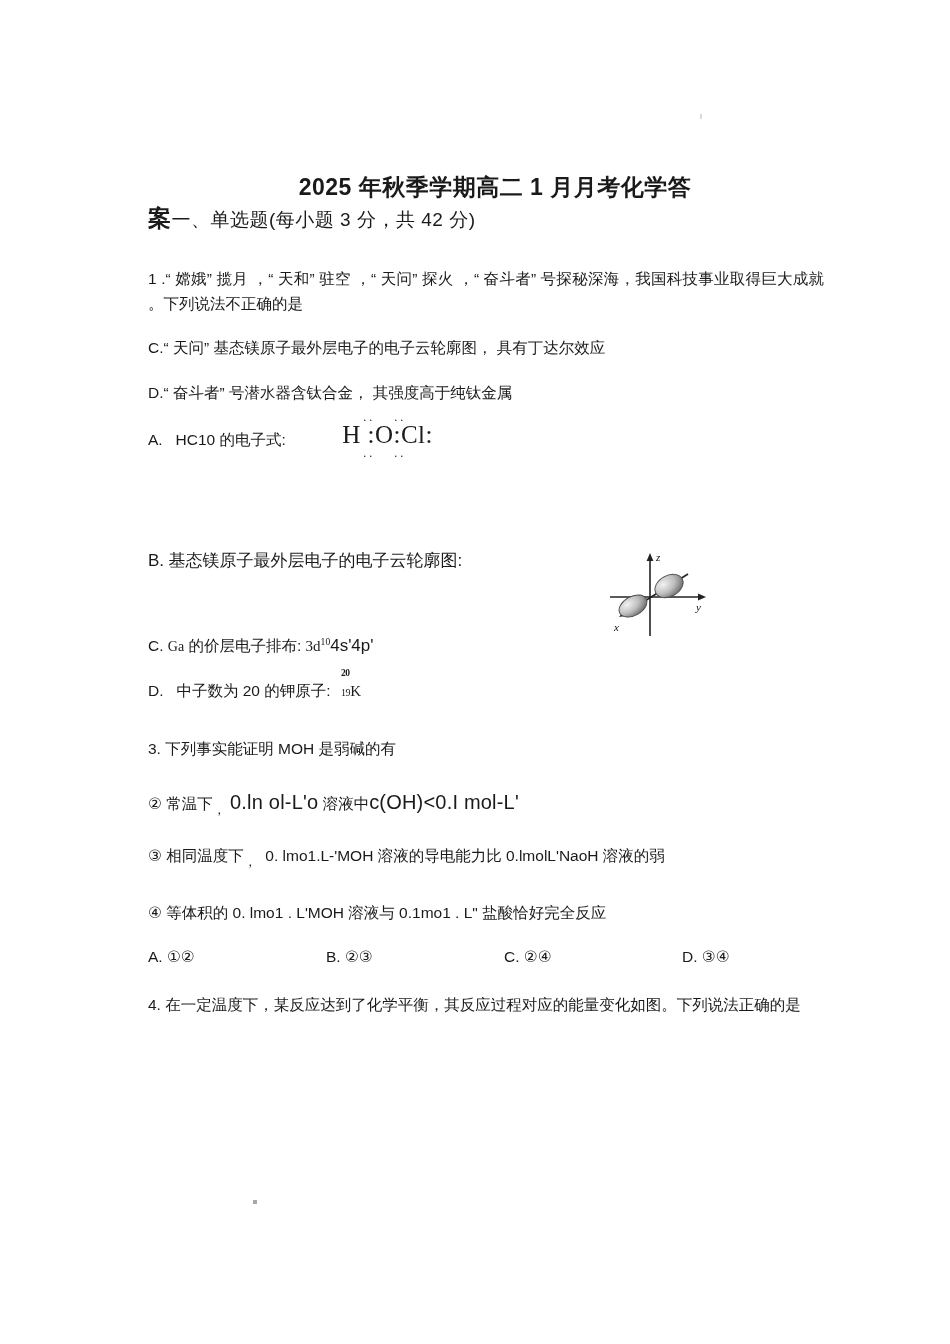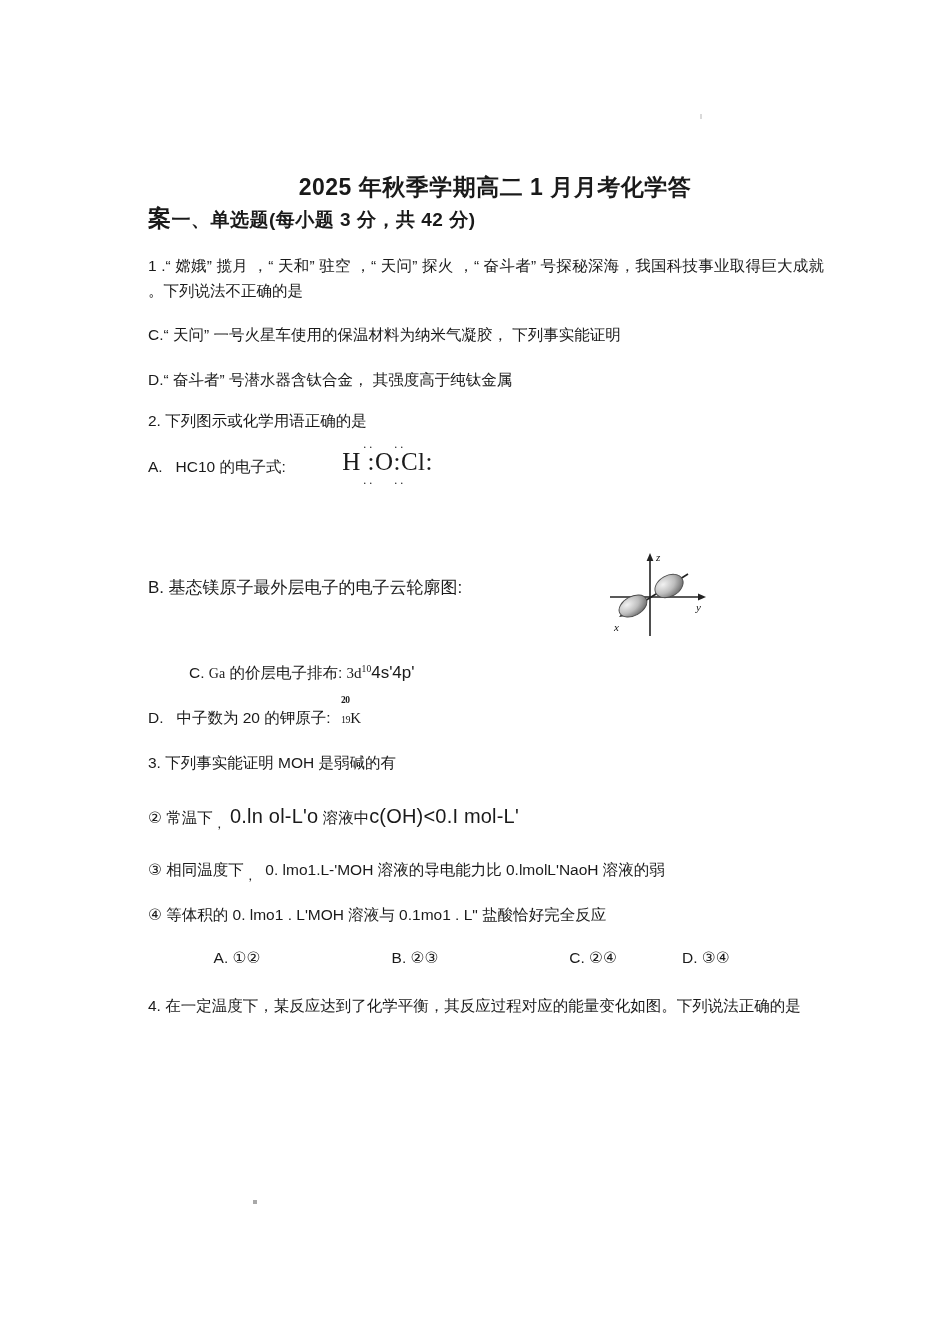--- a/index.html
+++ b/index.html
@@ -40,47 +40,47 @@
     display: block;
     text-align: center;
     padding-left: 18px;
   }
   .title-line2 {
     display: block;
     white-space: nowrap;
   }
   .sec-head {
     font-size: 19px;
-    font-weight: bold;
+    font-weight: normal;
   }
 
   
   .q {
     font-size: 15.5px;
     line-height: 1.62;
-    margin-top: 19px;
+    margin-top: 32px;
     text-align: justify;
   }
   .q.tight { margin-top: 15px; }
   .q.loose { margin-top: 25px; }
   .opt {
     font-size: 15.5px;
     line-height: 1.6;
     margin-top: 20px;
   }
   .sm { font-size: 14px; }
   .serif { font-family: "Liberation Serif", "DejaVu Serif", serif; }
 
   
   .choice-row {
     display: flex;
     margin-top: 22px;
     font-size: 15.5px;
   }
-  .choice-row .ch { width: 178px; text-align: center; }
+  .choice-row .ch { width: 178px; }
   .choice-row .ch:last-child { width: auto; }
 
   
   .lewis-wrap {
     display: inline-block;
     vertical-align: middle;
     position: relative;
     margin-left: 52px;
     top: -4px;
   }
@@ -179,24 +179,23 @@
 
   <div class="content">
 
     <div class="title-block">
       <span class="title-line1">2025 年秋季学期高二  1  月月考化学答</span>
       <span class="title-line2"><span>案</span><span class="sec-head">一、单选题(每小题 3 分，共 42 分)</span></span>
     </div>
 
     <div class="q">1 .“ 嫦娥” 揽月 ，“ 天和” 驻空 ，“ 天问” 探火 ，“ 奋斗者” 号探秘深海，我国科技事业取得巨大成就 。下列说法不正确的是</div>
 
-    <div class="opt">C.“ 天问” 一号火星车使用的保温材料为纳米气凝胶， 下列事实能证明</div>
+    <div class="opt">C.“ 天问” 基态镁原子最外层电子的电子云轮廓图， 具有丁达尔效应</div>
     <div class="opt">D.“ 奋斗者” 号潜水器含钛合金， 其强度高于纯钛金属</div>
 
-    <div class="q tight">2. 下列图示或化学用语正确的是</div>
 
     <div class="opt">
       <span>A.</span>
       &nbsp;
       <span>HC10  的电子式:</span>
       <span class="lewis-wrap">
         <span class="lewis">H :O:Cl:</span>
         <span class="dotpair dp-o-top">..</span>
         <span class="dotpair dp-o-bot">..</span>
         <span class="dotpair dp-cl-top">..</span>
@@ -230,21 +229,21 @@
 
         <ellipse cx="29" cy="58" rx="15" ry="9.5" fill="url(#lobeGrad)" stroke="#4a4a4a" stroke-width="0.9" transform="rotate(-29 29 58)"></ellipse>
         <ellipse cx="65" cy="38" rx="15" ry="10.5" fill="url(#lobeGrad)" stroke="#4a4a4a" stroke-width="0.9" transform="rotate(-29 65 38)"></ellipse>
 
         <text x="52" y="13" font-family="Liberation Serif, serif" font-size="11" font-style="italic" fill="#111">z</text>
         <text x="92" y="63" font-family="Liberation Serif, serif" font-size="11" font-style="italic" fill="#111">y</text>
         <text x="10" y="83" font-family="Liberation Serif, serif" font-size="11" font-style="italic" fill="#111">x</text>
       </svg>
     </div>
 
-    <div class="opt" style="margin-top:58px;margin-left:41px;">
+    <div class="opt" style="margin-top:58px;">
       <span>C.</span>
       <span class="serif sm">Ga</span><span> 的价层电子排布:</span>
       <span class="serif" style="font-size:15px;">3d</span><sup class="serif">1</sup><sup class="serif">0</sup><span class="big-formula">4s'4p'</span>
     </div>
 
     <div class="opt">
       <span>D.</span>
       &nbsp;
       <span>中子数为 20  的钾原子:</span>
       <span class="isotope">

